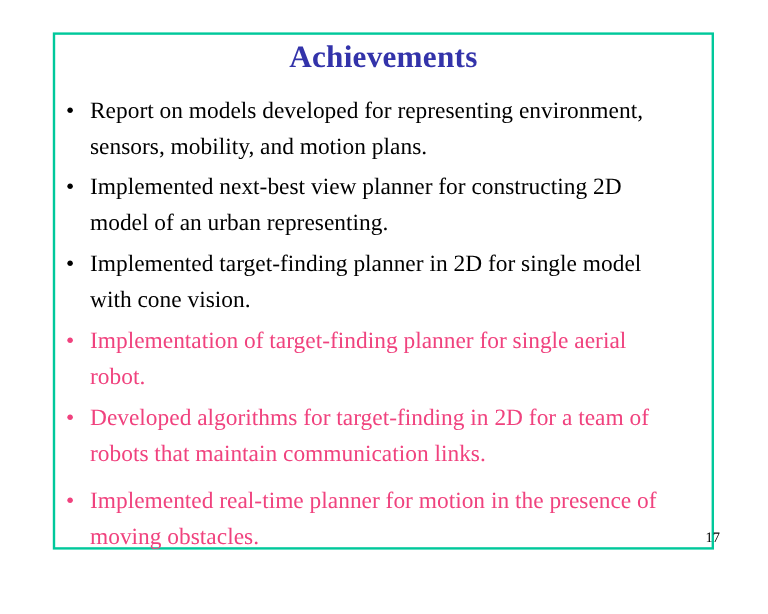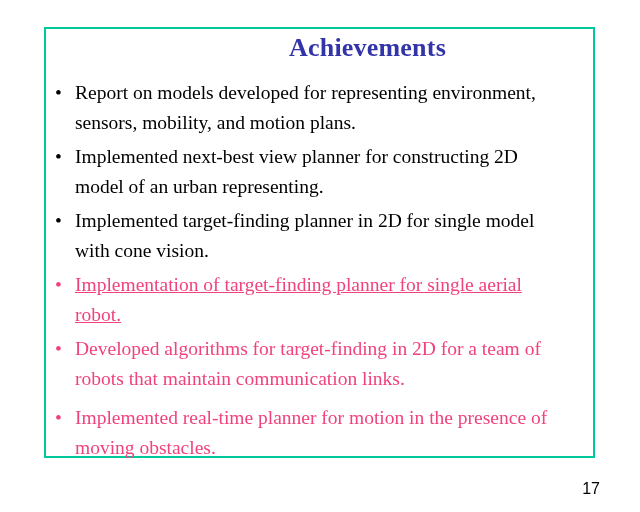--- a/index.html
+++ b/index.html
@@ -41,21 +41,20 @@
     left: 46px;
     top: 33px;
     width: 547px;
     text-align: center;
     font-size: 26px;
     font-weight: bold;
     color: #3333aa;
     letter-spacing: 0.2px;
     line-height: 30px;
     white-space: nowrap;
-    padding-left: 48px;
   }
 
   #bullets {
     position: absolute;
     left: 46px;
     top: 78px;
     width: 545px;
   }
 
   .bullet {
@@ -79,31 +78,31 @@
     text-align: left;
   }
   .bullet .btext {
     display: block;
   }
 
   
   .w1 .btext { max-width: 511px; }
   .w2 .btext { max-width: 492px; }
   .w3 .btext { max-width: 496px; }
-  .w4 .btext { max-width: 490px; text-decoration: underline; }
+  .w4 .btext { max-width: 490px; }
   .w5 .btext { max-width: 489px; }
   .w6 .btext { max-width: 494px; margin-top: 10px; }
 
   #pagenum {
     position: absolute;
     right: 40px;
-    top: 480px;
-    font-size: 16px;
+    top: 441px;
+    font-size: 12px;
     color: #000000;
-    font-family: Liberation Sans, sans-serif;
+    font-family: Liberation Serif, serif;
   }
 </style>
 </head>
 <body>
 
 <div id="slide">
 
   <div id="frame"></div>
 
   <div id="title">Achievements</div>

